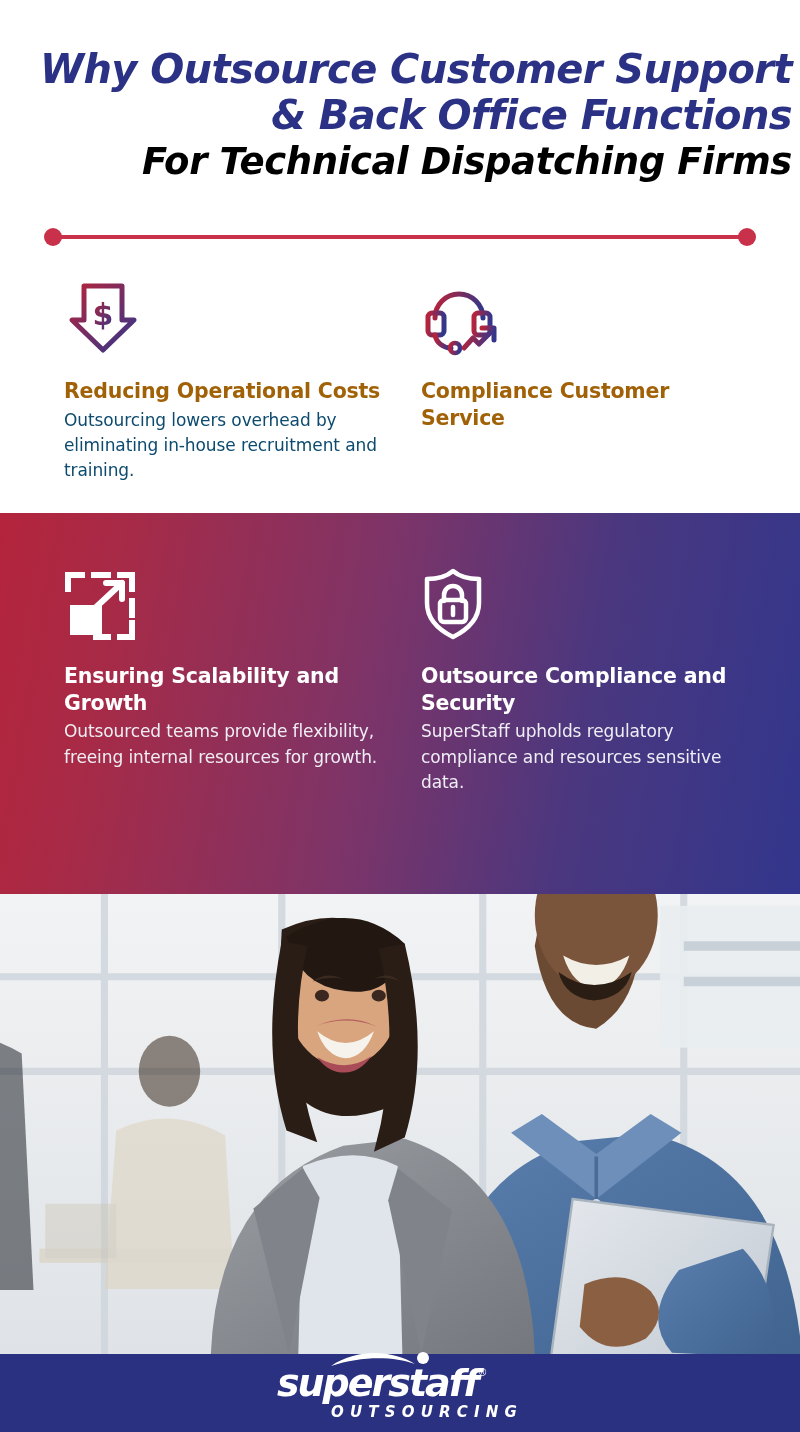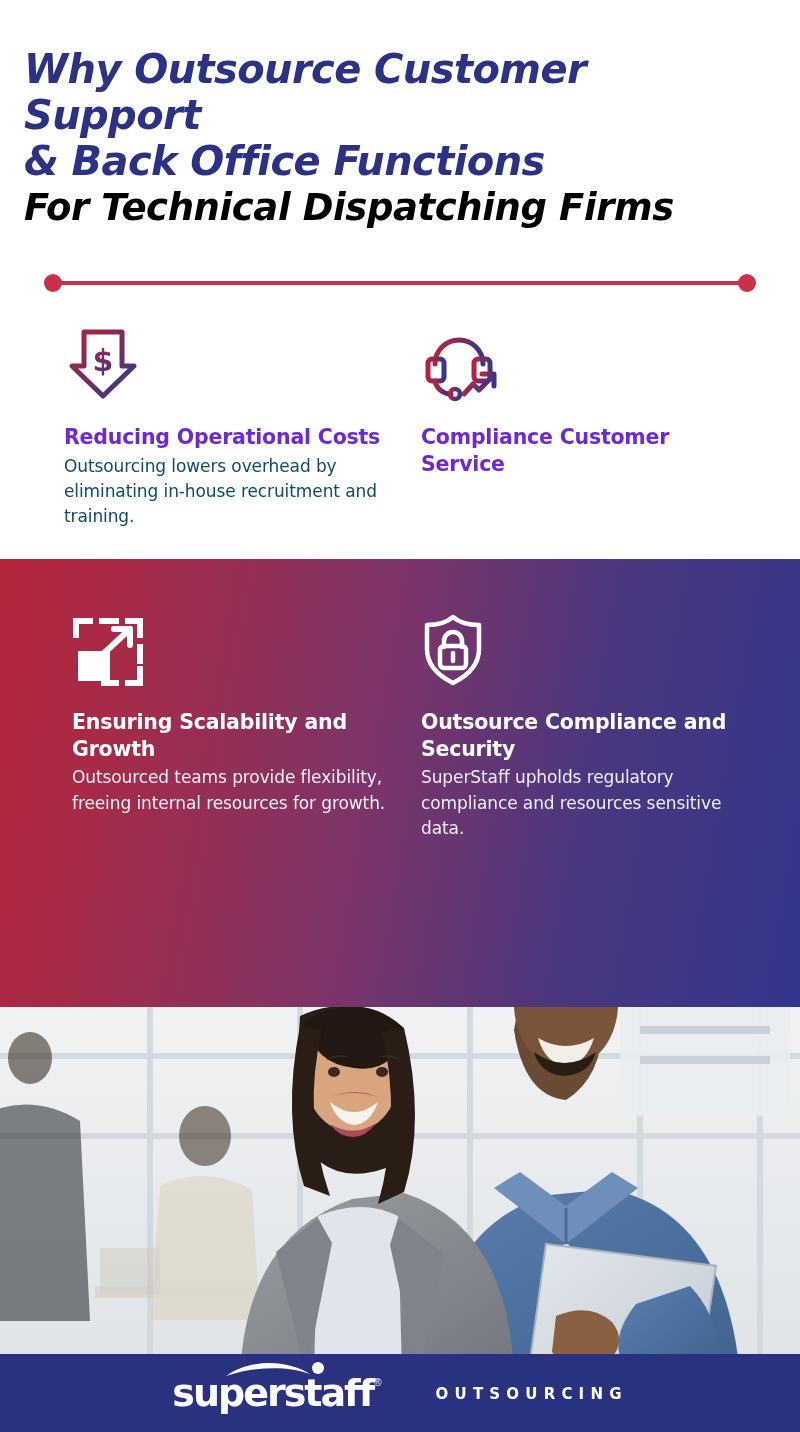--- a/index.html
+++ b/index.html
@@ -5,21 +5,21 @@
   * { margin:0; padding:0; box-sizing:border-box; }
   html,body { background:#ffffff; }
   body {
     width:800px; height:1432px;
     font-family:"Liberation Sans", sans-serif;
     overflow:hidden; position:relative;
   }
   .infographic { width:800px; height:1432px; position:relative; display:flex; flex-direction:column; background:#fff; }
 
   
-  .header { padding:46px 24px 0; text-align:left; }
+  .header { padding:46px 8px 0; text-align:right; }
   .title-line {
     font-family:"DejaVu Sans", sans-serif;
     font-weight:bold; font-style:italic;
     font-size:40px; line-height:1.15;
     letter-spacing:-0.6px;
     color:#2b3285;
   }
   .title-accent {
     font-family:"DejaVu Sans", sans-serif;
     font-weight:bold; font-style:italic;
@@ -36,46 +36,46 @@
   .divider-dot.right { right:0; }
 
   
   .section-white { padding:34px 0 0; flex:0 0 auto; height:267px; }
   .grid { display:flex; padding:0 52px 0 64px; gap:30px; }
   .cell { width:340px; }
   .icon-box { height:76px; display:flex; align-items:flex-end; margin-bottom:22px; }
   .card-title {
     font-family:"DejaVu Sans", sans-serif;
     font-weight:bold; font-size:20.5px; line-height:1.3;
-    color:#6d28d9; margin-bottom:3px; letter-spacing:-0.2px;
+    color:#a16207; margin-bottom:3px; letter-spacing:-0.2px;
   }
   .card-body {
     font-family:"DejaVu Sans", sans-serif;
     font-size:17px; line-height:1.48; color:#0c4a6e; letter-spacing:-0.1px;
   }
 
   
   .section-gradient {
-    position:relative; height:448px;
+    position:relative; height:381px;
     background:linear-gradient(100deg,#b4243c 0%, #a82a46 14%, #7d3468 46%, #4a377f 72%, #32368c 100%);
-    padding:52px 8px 0;
+    padding:52px 0 0;
   }
   .section-gradient .card-title { color:#ffffff; }
   .section-gradient .card-body { color:#f0eef5; }
 
   
   .photo { position:relative; flex:1 1 auto; overflow:hidden; background:#e8eaec; }
   .photo svg { position:absolute; inset:0; width:100%; height:100%; display:block; }
 
   
   .footer {
     height:78px; background:#2a3180;
     display:flex; align-items:center; justify-content:center;
   }
-  .logo { position:relative; display:flex; flex-direction:row; align-items:center; }
+  .logo { position:relative; display:flex; flex-direction:column; align-items:flex-start;font-style:italic; }
   .logo-top { position:relative; display:flex; align-items:flex-end; }
   .logo-word {
     font-family:"DejaVu Sans", sans-serif;
     font-weight:bold; font-size:38px; color:#fff;
     letter-spacing:-2px; line-height:0.95;
   }
   .logo-reg { font-size:10px; color:#fff; align-self:flex-start; margin-left:1px; margin-top:2px; }
   .logo-swoosh { position:absolute; top:-13px; left:54px; width:104px; height:22px; }
   .logo-sub {
     font-family:"DejaVu Sans", sans-serif;

